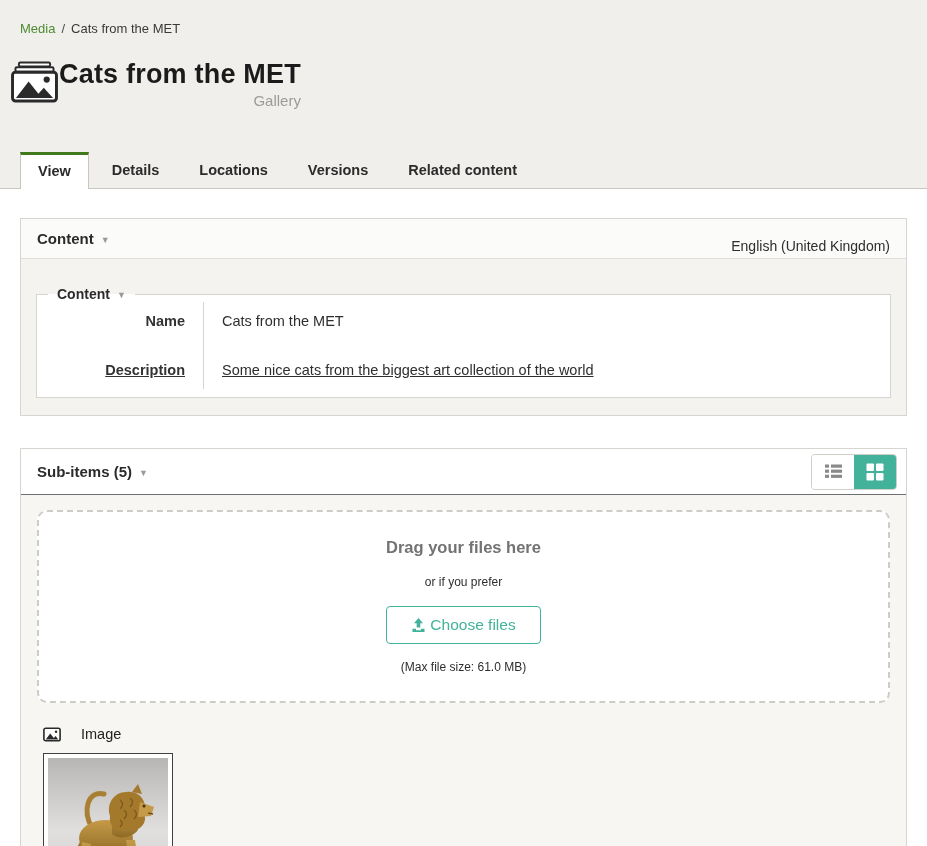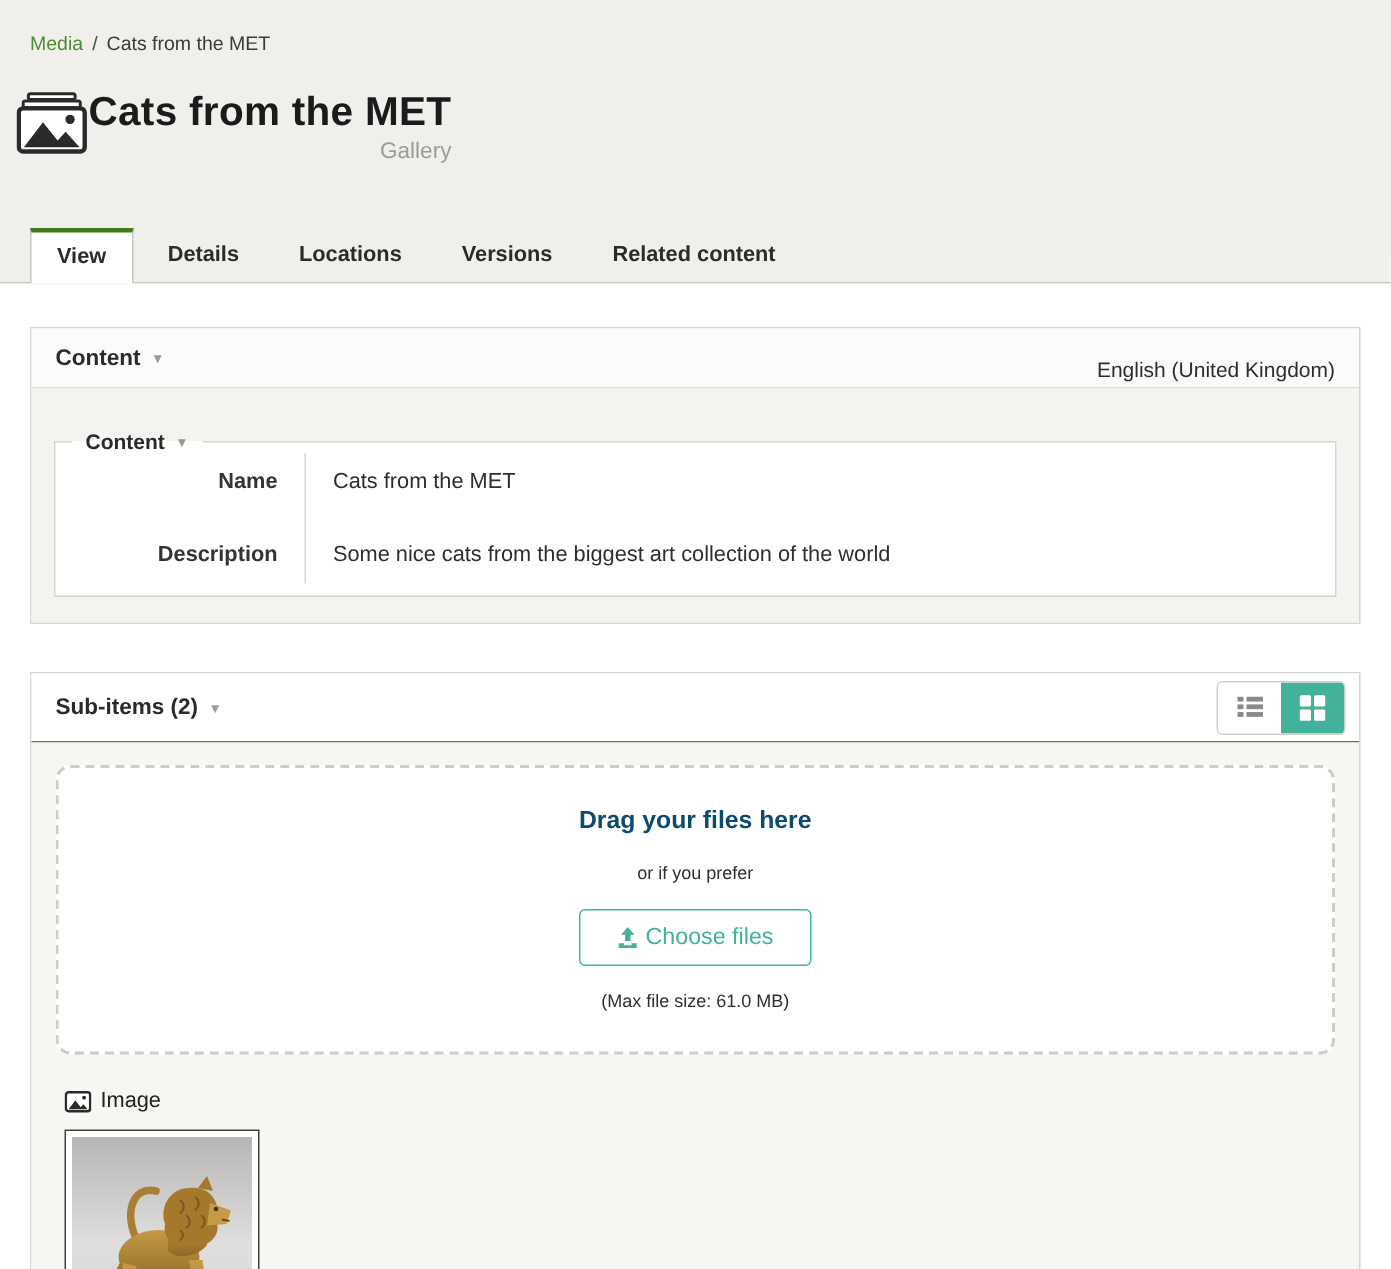--- a/index.html
+++ b/index.html
@@ -49,44 +49,44 @@
   .lang { font-size: 14px; color: #2e2e2e; font-weight: normal; margin-top: 15px; }
   .content-body { background: #f4f3ef; padding: 27px 15px 17px 15px; }
 
   fieldset.inner-fs { border: 1px solid #d6d5cf; background: #fff; margin: 0; padding: 0 0 8px 0; }
   fieldset.inner-fs legend { margin-left: 11px; padding: 0 9px; font-size: 14px; font-weight: bold; color: #2b2b2b; }
   .fs-grid { display: grid; grid-template-columns: 166px 1fr; }
   .flabel { text-align: right; font-weight: bold; font-size: 14.5px; color: #333;
             padding: 11px 18px 11px 0; }
   .fvalue { border-left: 1px solid #d6d5cf; font-size: 14.5px; color: #2e2e2e;
             padding: 11px 0 11px 18px; }
-  .fs-grid .row2 { padding-top: 22px; }
+  .fs-grid .row2 { padding-top: 22px; text-decoration: underline; }
 
   
   .subitems-section { margin-top: 32px; border-bottom: none; }
   .subitems-header { height: 46px; background: #fff; border-bottom: 1px solid #6e6e6e;
                      padding-right: 9px; }
   .view-toggle { display: flex; border: 1px solid #cfcec8; border-radius: 4px; overflow: hidden; }
   .toggle-btn { width: 42px; height: 34px; display: flex; align-items: center; justify-content: center;
                 background: #fff; cursor: pointer; border: none; padding: 0; }
   .toggle-btn.active { background: #42b39a; }
   .subitems-body { background: #f7f6f2; padding: 15px 16px 0 16px; min-height: 400px; }
 
   .dropzone { border: 2px dashed #cdccc6; border-radius: 10px; background: #fff;
               text-align: center; padding: 21px 0 27px 0; }
-  .dz-title { font-size: 16.5px; font-weight: bold; color: #0c4a6e; margin-top: 5px; }
+  .dz-title { font-size: 16.5px; font-weight: bold; color: #737373; margin-top: 5px; }
   .dz-sub { font-size: 12px; color: #2e2e2e; margin-top: 18px; }
   .choose-btn { display: inline-flex; align-items: center; gap: 4px; margin-top: 17px;
                 background: #fff; border: 1px solid #42b39a; border-radius: 4px;
                 color: #42b39a; font-size: 15.5px; padding: 9px 24px; cursor: pointer;
                 font-family: "Liberation Sans", sans-serif; }
   .dz-max { font-size: 12px; color: #2e2e2e; margin-top: 16px; }
 
   .item-block { margin: 23px 0 0 6px; }
-  .item-type { display: flex; align-items: center; gap: 6px; font-size: 14.5px; color: #222; }
+  .item-type { display: flex; align-items: center; gap: 20px; font-size: 14.5px; color: #222; }
   .thumb-card { margin-top: 11px; width: 130px; height: 170px; background: #fff;
                 border: 1px solid #404040; padding: 4px; cursor: pointer; }
   .thumb-card svg { display: block; }
 </style>
 </head>
 <body>
 
 <div class="breadcrumb">
   <a>Media</a><span class="sep">/</span><span>Cats from the MET</span>
 </div>
@@ -133,21 +133,21 @@
           <div class="flabel row2">Description</div>
           <div class="fvalue row2">Some nice cats from the biggest art collection of the world</div>
         </div>
       </fieldset>
     </div>
   </div>
 
   <div class="section subitems-section">
     <div class="section-header subitems-header">
       <div>
-        <span class="section-title">Sub-items (2)</span><span class="caret">▼</span>
+        <span class="section-title">Sub-items (5)</span><span class="caret">▼</span>
       </div>
       <div class="view-toggle">
         <button class="toggle-btn">
           <svg width="19" height="15" viewBox="0 0 19 15">
             <rect x="1" y="0.5" width="4" height="3.2" fill="#8a8a8a"></rect>
               <rect x="7" y="0.5" width="11" height="3.2" fill="#8a8a8a"></rect>
             <rect x="1" y="5.6" width="4" height="3.2" fill="#8a8a8a"></rect>
               <rect x="7" y="5.6" width="11" height="3.2" fill="#8a8a8a"></rect>
             <rect x="1" y="10.7" width="4" height="3.2" fill="#8a8a8a"></rect>
               <rect x="7" y="10.7" width="11" height="3.2" fill="#8a8a8a"></rect>

